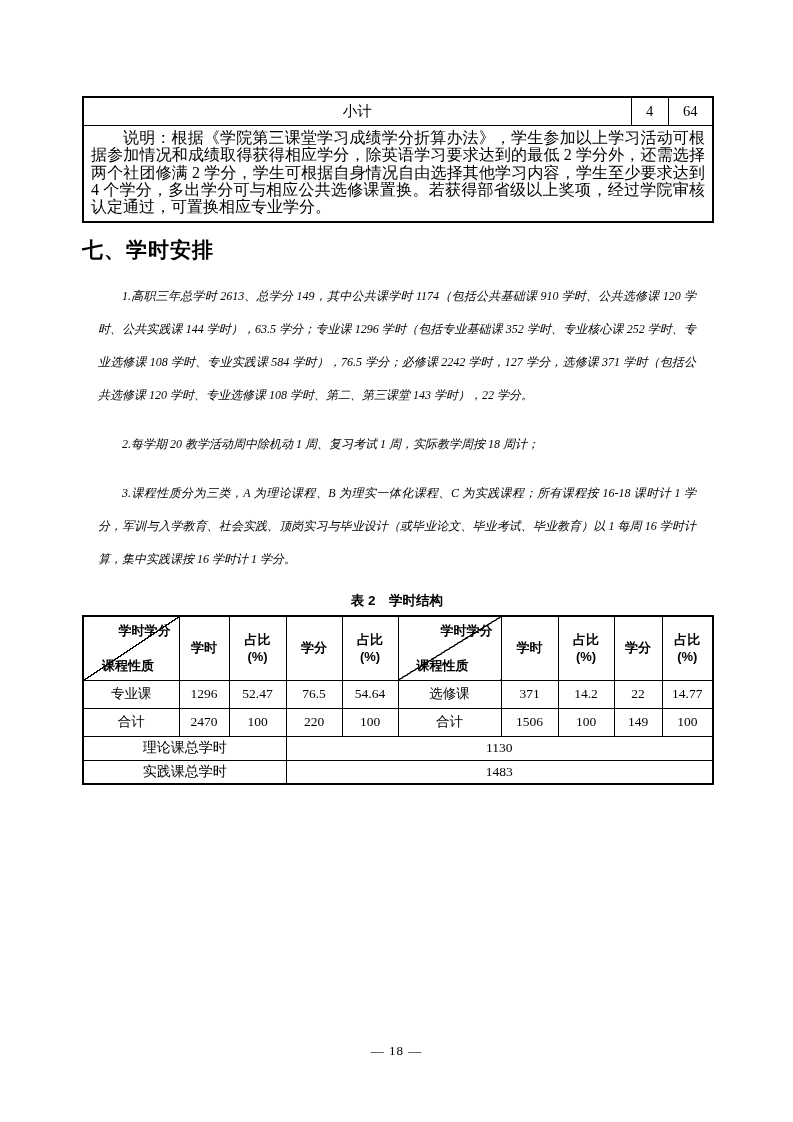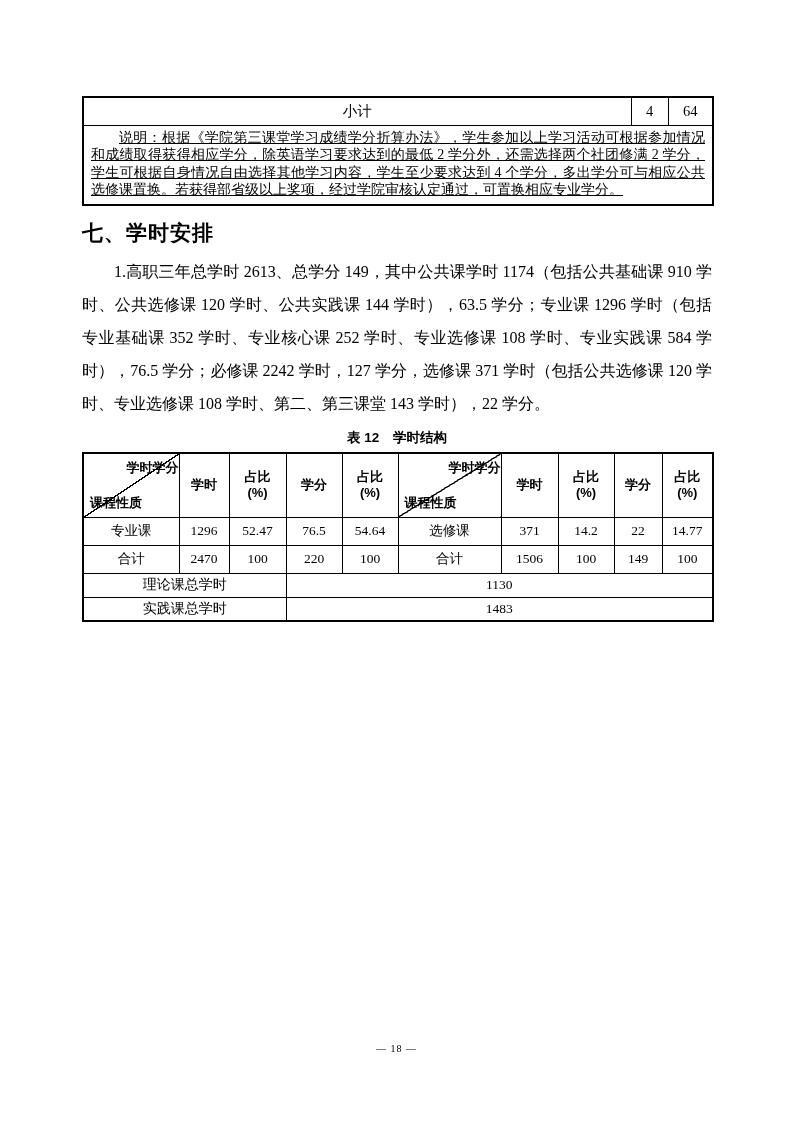--- a/index.html
+++ b/index.html
@@ -25,42 +25,42 @@
   }
   table.t-top td { border: 1px solid #000; vertical-align: middle; }
   .t-top .subtotal-cell {
     text-align: center;
     font-size: 14.5px;
     height: 27px;
     padding: 0;
   }
   .t-top .note-cell { padding: 3px 7px 6px 7px; }
   .note-text {
-    font-size: 14px;
+    font-size: 16px;
     line-height: 17.3px;
     text-align: justify;
     text-indent: 2em;
     margin: 0;
-    text-decoration: underline;
   }
 
   
   .heading {
     font-family: "Liberation Sans", "DejaVu Sans", sans-serif;
     font-size: 21px;
     font-weight: bold;
     margin: 13px 0 8px 0;
     letter-spacing: 1px;
   }
   .para {
-    font-size: 16px;
+    font-size: 12px;
     line-height: 33px;
     text-align: justify;
     text-indent: 2em;
-    margin: 0;
+    margin: 16px;
+    font-style: italic;
   }
 
   
   .caption {
     font-family: "Liberation Sans", "DejaVu Sans", sans-serif;
     font-size: 13.5px;
     font-weight: bold;
     text-align: center;
     margin: 9px 0 5px 0;
   }
@@ -91,37 +91,37 @@
 
   .diag {
     position: relative;
     background-image: linear-gradient(to bottom right,
       transparent calc(50% - 0.7px),
       #000 calc(50% - 0.7px),
       #000 calc(50% + 0.7px),
       transparent calc(50% + 0.7px));
   }
   .diag .d-top {
-    position: absolute; top: 5px; right: 0;
+    position: absolute; top: 5px; right: 8px;
     font-family: Liberation Sans, sans-serif;
     font-size: 13px; font-weight: bold;
   }
   .diag .d-bottom {
-    position: absolute; bottom: 5px; left: 6px;
+    position: absolute; bottom: 5px; left: 18px;
     font-family: "Liberation Sans", "DejaVu Sans", sans-serif;
     font-size: 13px; font-weight: bold;
   }
 
   
   .page-number {
     position: absolute;
     left: 0; right: 0;
     top: 1043px;
     text-align: center;
-    font-size: 10px;
+    font-size: 13px;
     letter-spacing: 1px;
   }
 </style>
 </head>
 <body>
 
 <div class="page">
 
   <table class="t-top">
     <colgroup>
@@ -139,22 +139,24 @@
         <td class="note-cell" colspan="3">
           <p class="note-text">说明：根据《学院第三课堂学习成绩学分折算办法》，学生参加以上学习活动可根据参加情况和成绩取得获得相应学分，除英语学习要求达到的最低 2 学分外，还需选择两个社团修满 2 学分，学生可根据自身情况自由选择其他学习内容，学生至少要求达到 4 个学分，多出学分可与相应公共选修课置换。若获得部省级以上奖项，经过学院审核认定通过，可置换相应专业学分。</p>
         </td>
       </tr>
     </tbody>
   </table>
 
   <div class="heading">七、学时安排</div>
 
   <p class="para">1.高职三年总学时 2613、总学分 149，其中公共课学时 1174（包括公共基础课 910 学时、公共选修课 120 学时、公共实践课 144 学时），63.5 学分；专业课 1296 学时（包括专业基础课 352 学时、专业核心课 252 学时、专业选修课 108 学时、专业实践课 584 学时），76.5 学分；必修课 2242 学时，127 学分，选修课 371 学时（包括公共选修课 120 学时、专业选修课 108 学时、第二、第三课堂 143 学时），22 学分。</p>
-
-  <div class="caption">表 12　学时结构</div>
+  <p class="para">2.每学期 20 教学活动周中除机动 1 周、复习考试 1 周，实际教学周按 18 周计；</p>
+  <p class="para">3.课程性质分为三类，A 为理论课程、B 为理实一体化课程、C 为实践课程；所有课程按 16-18 课时计 1 学分，军训与入学教育、社会实践、顶岗实习与毕业设计（或毕业论文、毕业考试、毕业教育）以 1 每周 16 学时计算，集中实践课按 16 学时计 1 学分。</p>
+
+  <div class="caption">表 2　学时结构</div>
 
   <table class="t12">
     <colgroup>
       <col style="width:96px">
         <col style="width:50px">
         <col style="width:57px">
         <col style="width:56px">
         <col style="width:56px">
       <col style="width:103px">
         <col style="width:57px">

